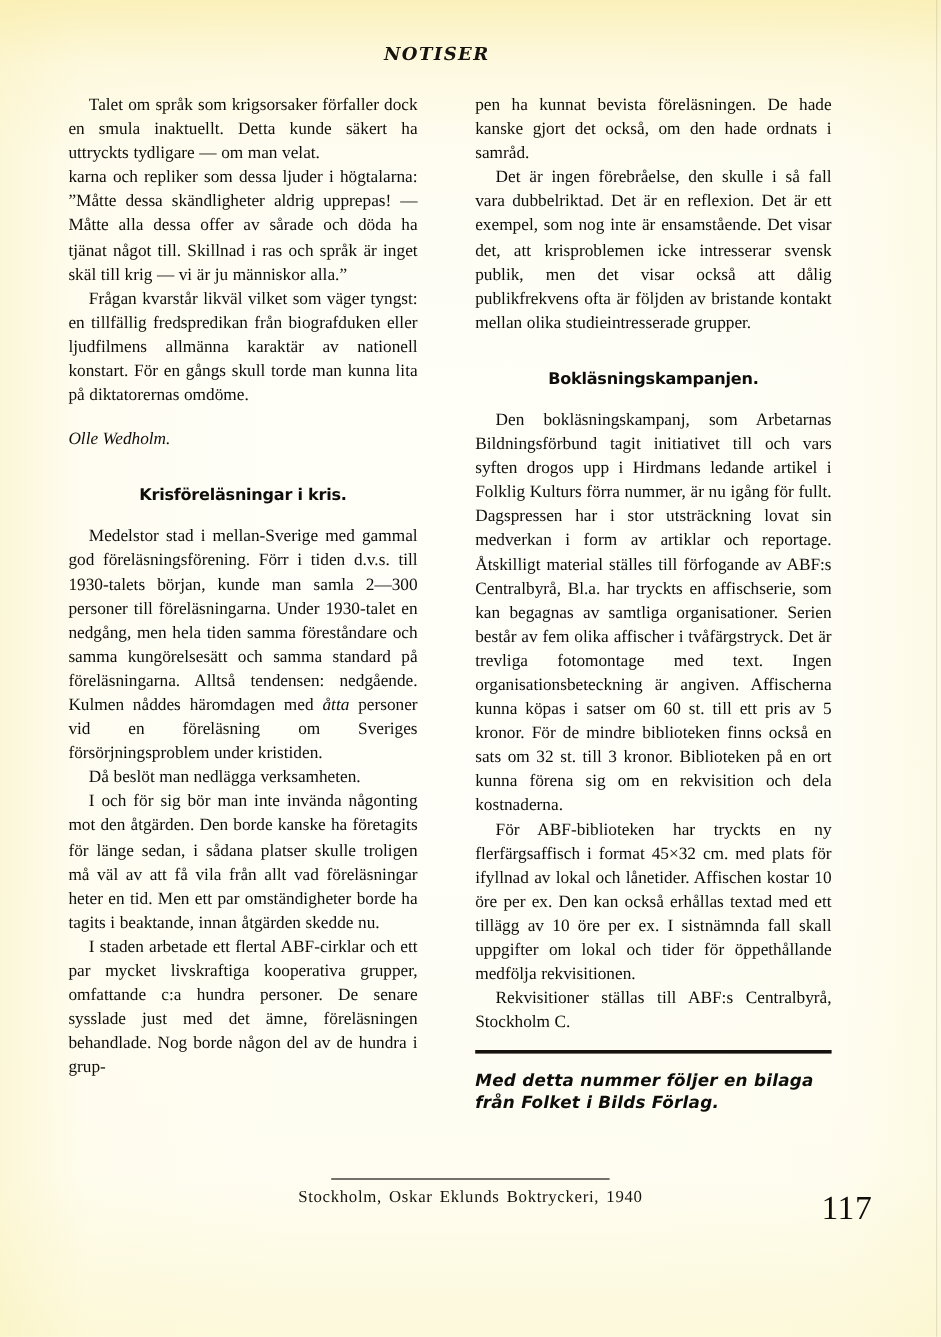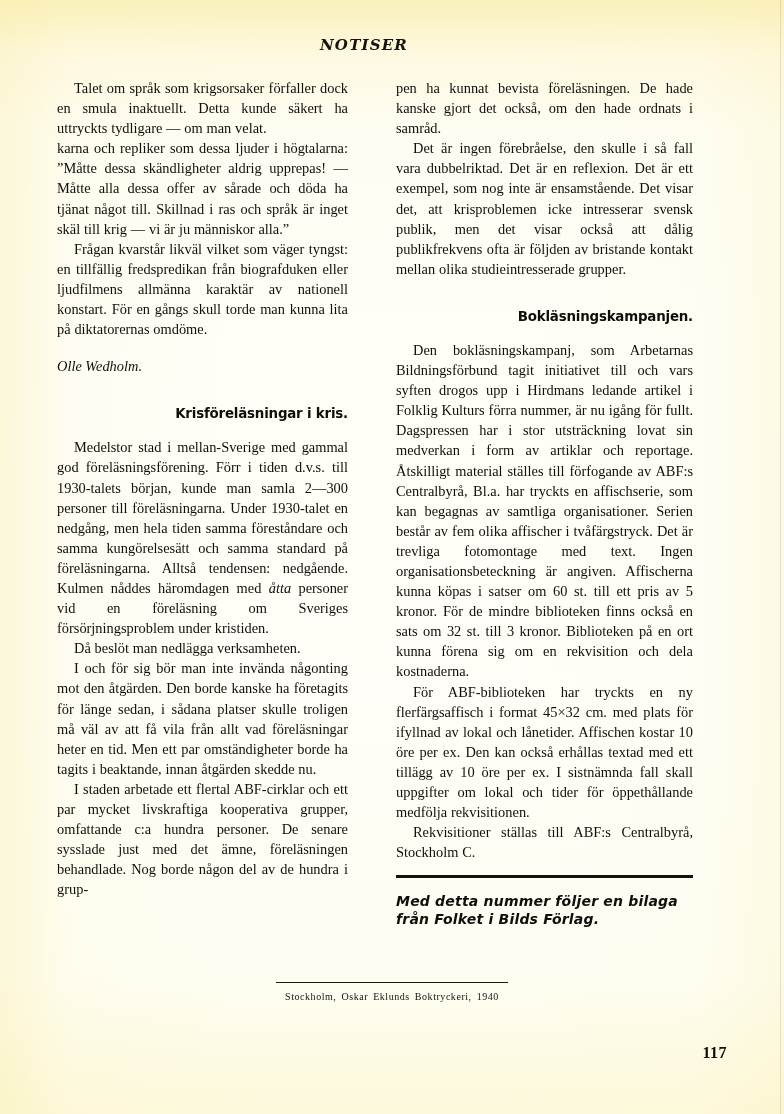--- a/index.html
+++ b/index.html
@@ -104,21 +104,21 @@
     padding-right: 6px;
     color: #100e0b;
   }
 
   h2.section-head {
     margin: 0;
     font-family: "DejaVu Sans", "Liberation Sans", sans-serif;
     font-weight: bold;
     font-size: 13.4px;
     letter-spacing: -0.2px;
-    text-align: right;
+    text-align: center;
     color: #100e0b;
   }
 
   .sp-sig   { height: 17px; }
   .sp-head  { height: 30px; }
   .sp-after-head { height: 16px; }
 
   
   .note-rule {
     height: 0;
@@ -145,34 +145,34 @@
     text-align: center;
   }
   .colophon-rule {
     width: 232px;
     margin: 0 auto 8px auto;
     height: 0;
     border-top: 1.4px solid #1a1712;
   }
   .colophon-text {
     font-family: "Liberation Serif", "DejaVu Serif", serif;
-    font-size: 10px;
+    font-size: 14px;
     letter-spacing: 0.55px;
     color: #16130f;
     word-spacing: 2px;
   }
 
   
   .folio {
     position: absolute;
     right: 57px;
-    top: 1044px;
+    top: 992px;
     font-family: "Liberation Serif", "DejaVu Serif", serif;
-    font-weight: bold;
-    font-size: 16px;
+    font-weight: normal;
+    font-size: 28px;
     letter-spacing: 0.5px;
     color: #100e0b;
   }
 </style>
 </head>
 <body>
 
 <div class="page">
   <div class="page-edge"></div>
 

